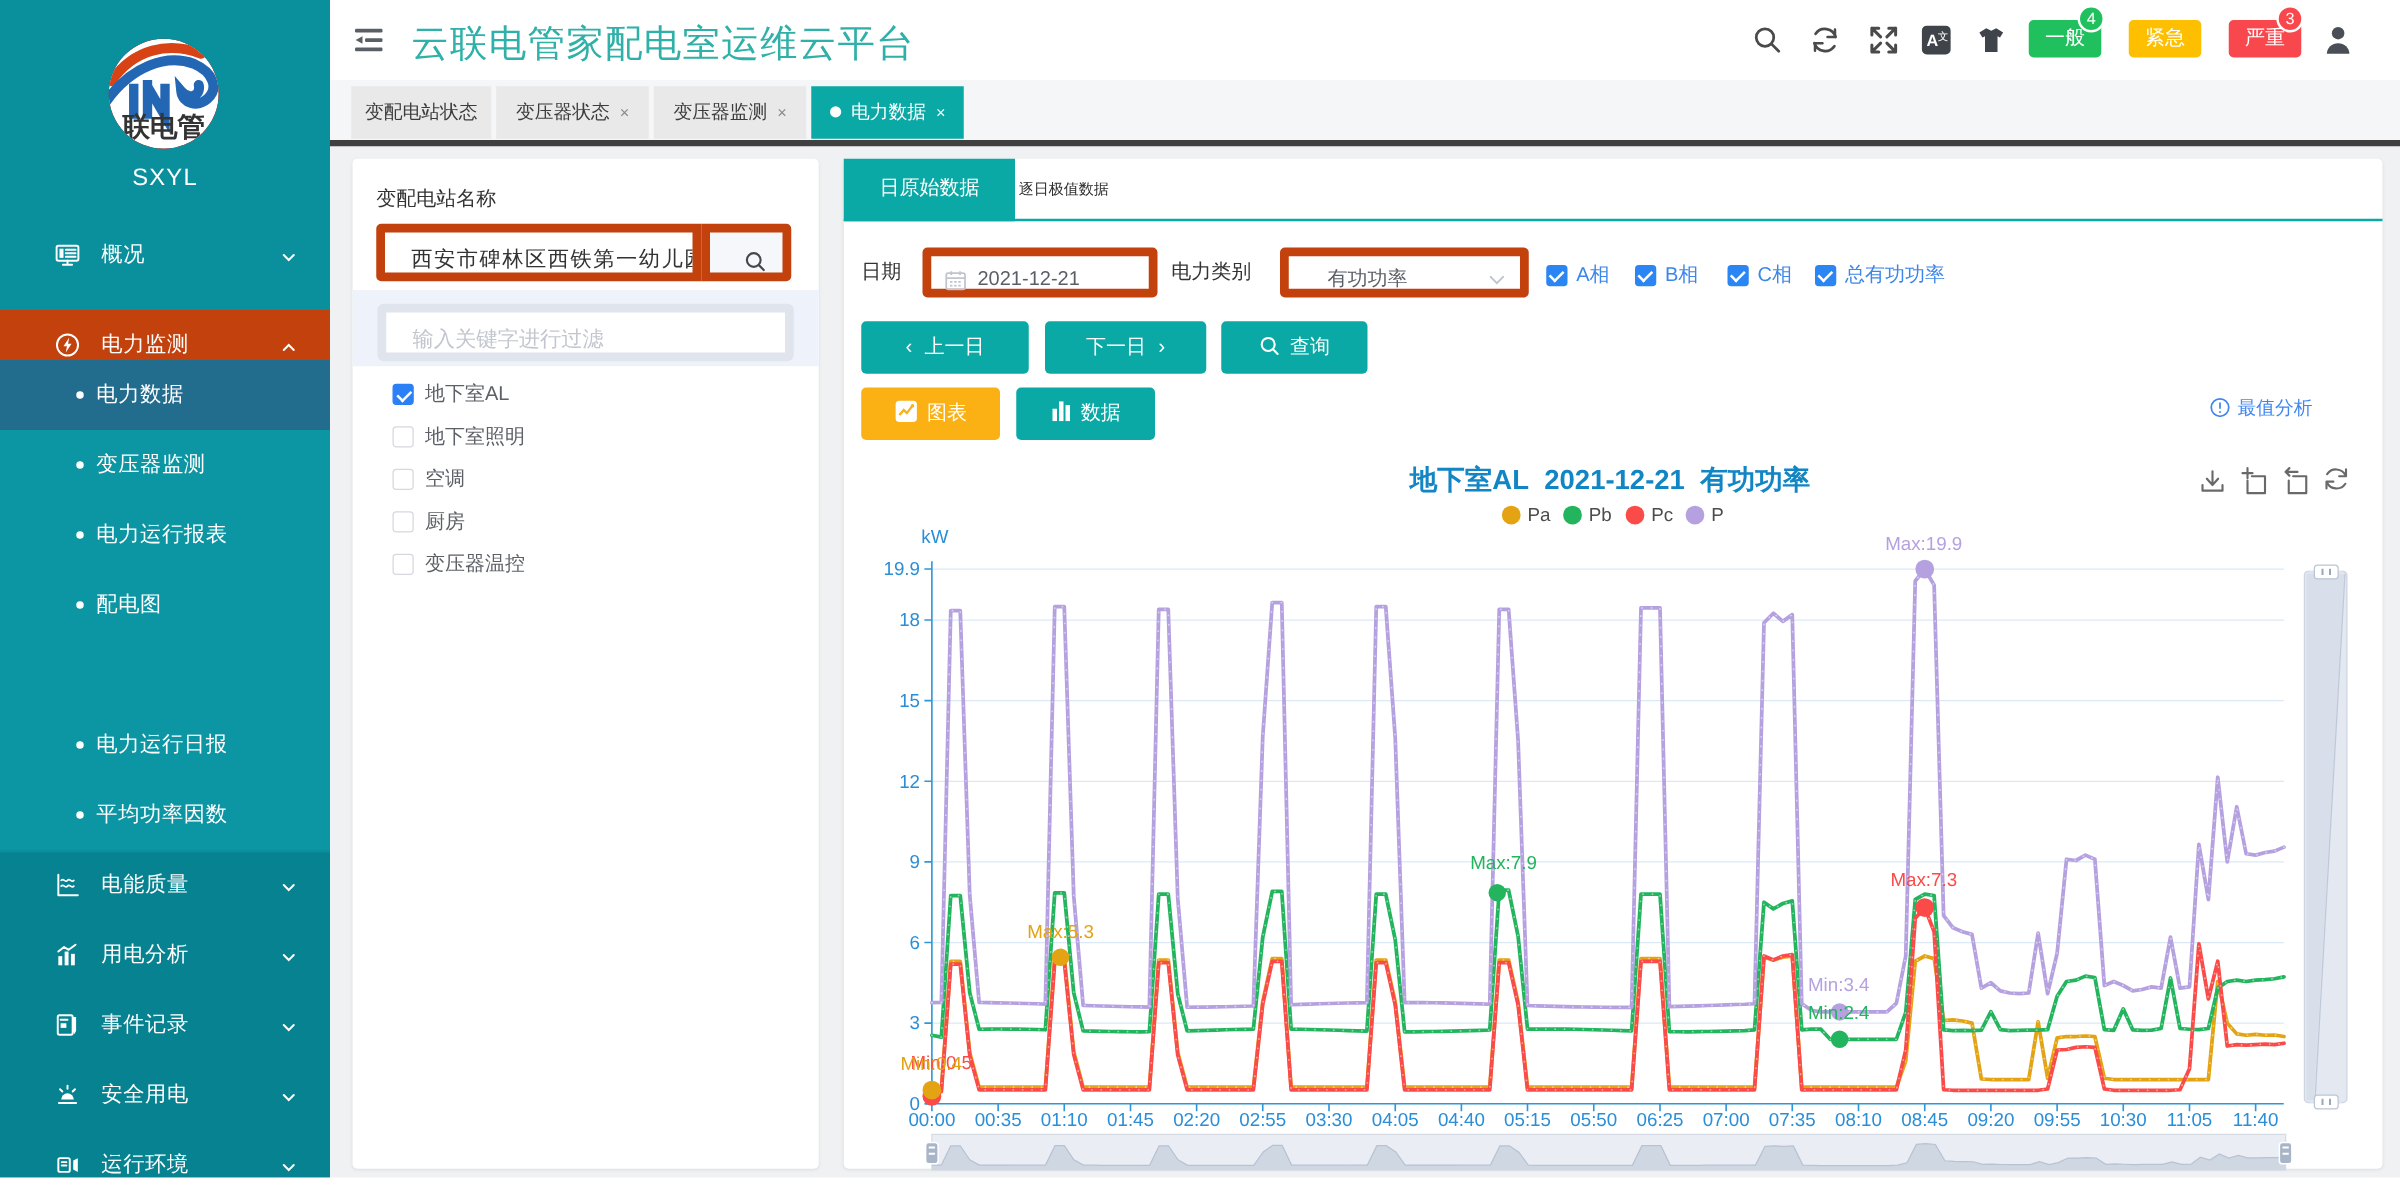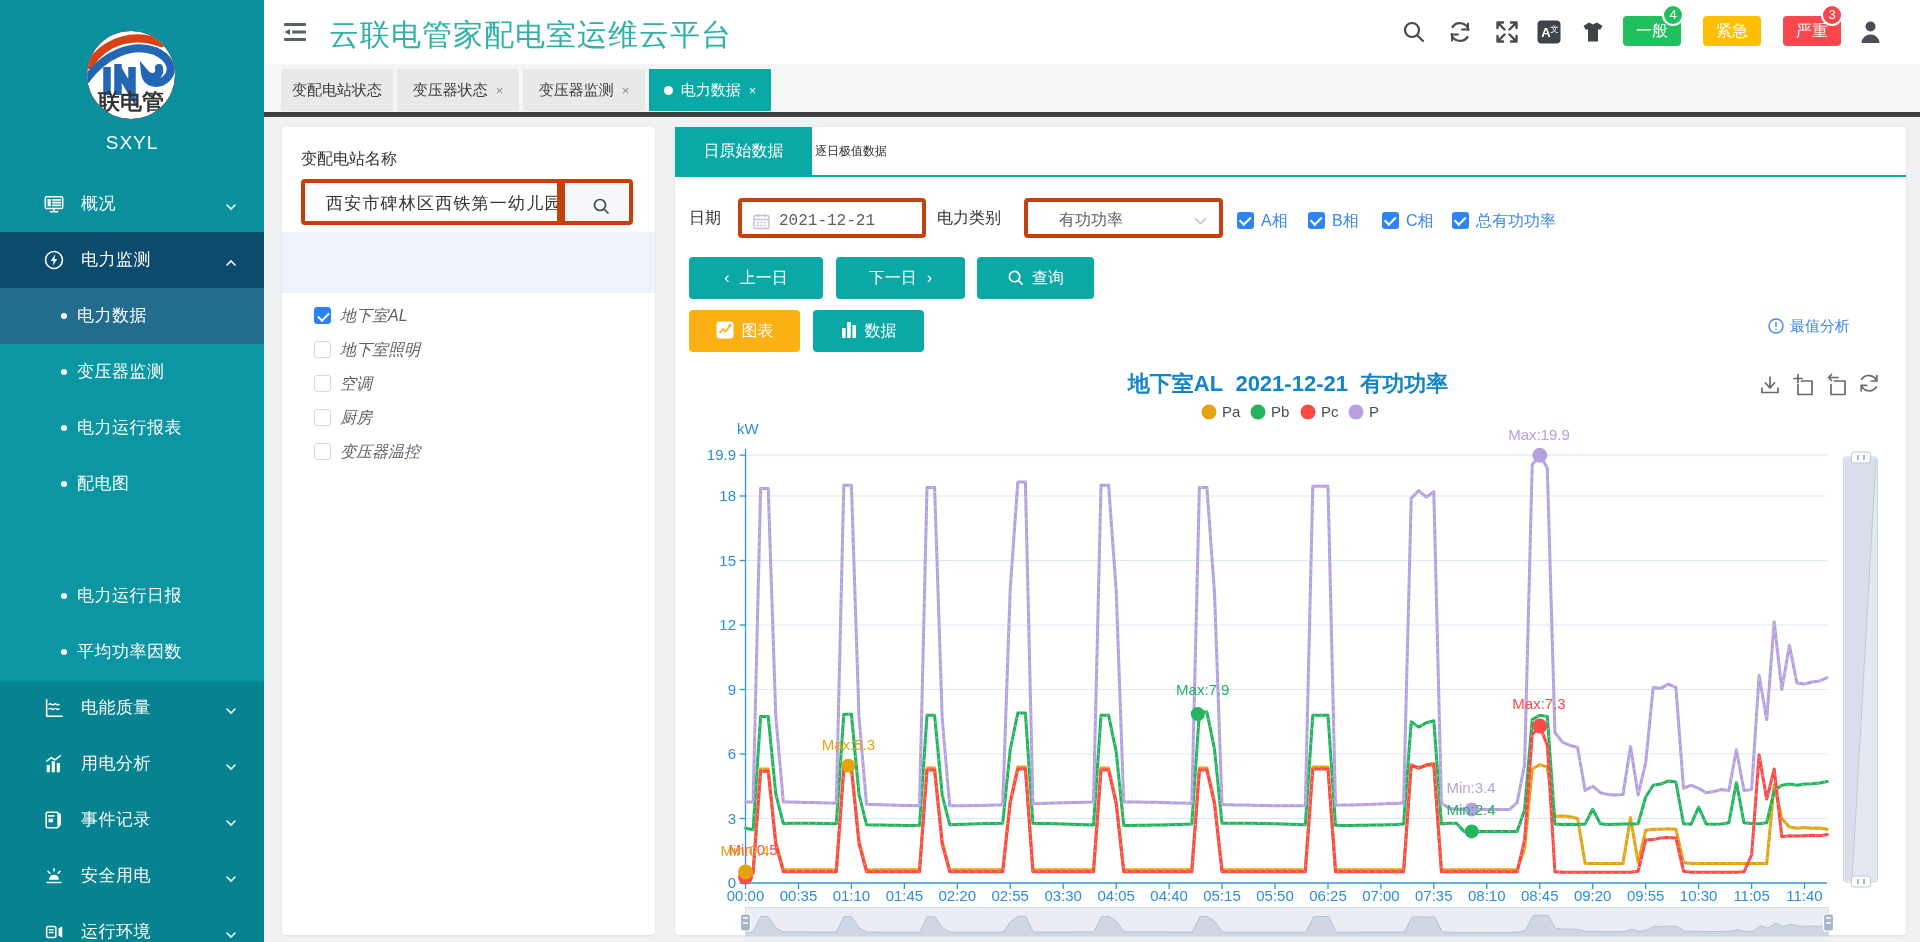--- a/index.html
+++ b/index.html
@@ -32,23 +32,23 @@
 .ttab { position:absolute; top:5px; height:42px; background:#e9e9e9; color:#3c3c3c; font-size:15px; line-height:42px; text-align:center; }
 .ttab .x { color:#8a8a8a; font-size:13px; margin-left:8px; }
 .ttab.act { background:#0ba9a5; color:#fff; }
 .ttab.act .x { color:#e8fffd; }
 
 
 .card { position:absolute; background:#fff; border-radius:4px; box-shadow:0 1px 3px rgba(0,0,0,0.08); }
 
 
 #lp-label { position:absolute; left:19px; top:22px; font-size:16px; color:#323232; }
-.inpt { position:absolute; border:4px solid #c2410c; border-radius:4px; background:#fff; font-size:17px; color:#333;font-family:Liberation Mono, monospace; }
+.inpt { position:absolute; border:7px solid #c2410c; border-radius:4px; background:#fff; font-size:17px; color:#333; }
 #lp-filterrow { position:absolute; left:0px; top:105px; width:373px; height:61px; background:#eef2fa; }
-.trow { position:absolute; left:32px; height:34px; width:320px; white-space:nowrap;font-style:italic; }
+.trow { position:absolute; left:32px; height:34px; width:320px; white-space:nowrap; }
 .cb { position:absolute; left:0; top:8px; width:17px; height:17px; border-radius:3px; border:1px solid #d5d8e0; background:#fff; }
 .cb.on { background:#2c80f5; border-color:#2c80f5; }
 .cb.on:after { content:""; position:absolute; left:5px; top:1.5px; width:4.5px; height:9px; border:solid #fff; border-width:0 2px 2px 0; transform:rotate(45deg); }
 .trow .lb { position:absolute; left:26px; top:0; line-height:34px; font-size:16px; color:#5d6167; white-space:nowrap; }
 
 
 .mtab-line { position:absolute; left:0; top:48px; width:1230px; height:2px; background:#0ba9a5; }
 #mtab1 { position:absolute; left:0; top:0; width:137px; height:50px; background:#0ba9a5; color:#fff; font-size:16px; text-align:center; line-height:48px; }
 #mtab2 { position:absolute; left:140px; top:0; width:130px; height:50px; color:#2f2f2f; font-size:12px; text-align:left; line-height:48px; }
 .flabel { position:absolute; font-size:16px; color:#333; line-height:40px; }
@@ -85,21 +85,21 @@
             <line x1="10.5" y1="10.5" x2="19" y2="10.5"></line>
             <line x1="10.5" y1="13.5" x2="19" y2="13.5"></line>
             <line x1="12" y1="17" x2="12" y2="20"></line>
             <line x1="8" y1="20.5" x2="16" y2="20.5"></line>
           </svg></div>
         <div class="tx">概况</div>
         <div class="ch"><svg viewBox="0 0 12 12" fill="none" stroke="#fff" stroke-width="1.6" stroke-linecap="round">
             <path d="M2 4 l4 4 4-4"></path>
           </svg></div>
       </div>
-<div class="mi" style="top:232px;background:#0c4a6e">
+<div class="mi" style="top:248px;background:#c2410c">
         <div class="ic"><svg viewBox="0 0 24 24" fill="none" stroke="#fff" stroke-width="1.7" stroke-linecap="round" stroke-linejoin="round">
             <circle cx="12" cy="12" r="9.2"></circle>
             <path d="M13.5 5.5 L8.5 13 h3 l-1 5.5 5-7.5 h-3 z" fill="#fff" stroke="none"></path>
           </svg></div>
         <div class="tx">电力监测</div>
         <div class="ch"><svg viewBox="0 0 12 12" fill="none" stroke="#fff" stroke-width="1.6" stroke-linecap="round">
             <path d="M2 8 l4-4 4 4"></path>
           </svg></div>
       </div>
 <div class="abs" style="left:0;top:288px;width:264px;height:392px;background:#0c95a2"></div>
@@ -234,20 +234,21 @@
     <div class="card" style="left:282px;top:127px;width:373px;height:808px">
 <div id="lp-label">变配电站名称</div>
 <div class="inpt" style="left:19px;top:52px;width:260px;height:46px;border-radius:4px 0 0 4px;line-height:44px;padding-left:21px;white-space:nowrap;overflow:hidden;letter-spacing:1.2px">西安市碑林区西铁第一幼儿园</div>
 <div class="inpt" style="left:279px;top:52px;width:72px;height:46px;border-radius:0 4px 4px 0;background:#f5f7fa">
         <svg style="position:absolute;left:26px;top:13px" width="20" height="20" viewBox="0 0 20 20" fill="none" stroke="#43484e" stroke-width="1.7" stroke-linecap="round">
           <circle cx="9" cy="9" r="5.5"></circle>
           <line x1="13.5" y1="13.5" x2="17" y2="17"></line>
         </svg>
       </div>
 <div id="lp-filterrow"></div>
+<div class="inpt" style="left:20px;top:116px;width:333px;height:46px;border-radius:5px;line-height:44px;padding-left:21px;color:#c2c6ce;border-color:#dfe4ed">输入关键字进行过滤</div>
 <div class="trow" style="top:172px">
         <div class="cb on"></div>
         <div class="lb">地下室AL</div>
       </div>
 <div class="trow" style="top:206px">
         <div class="cb"></div>
         <div class="lb">地下室照明</div>
       </div>
 <div class="trow" style="top:240px">
         <div class="cb"></div>

